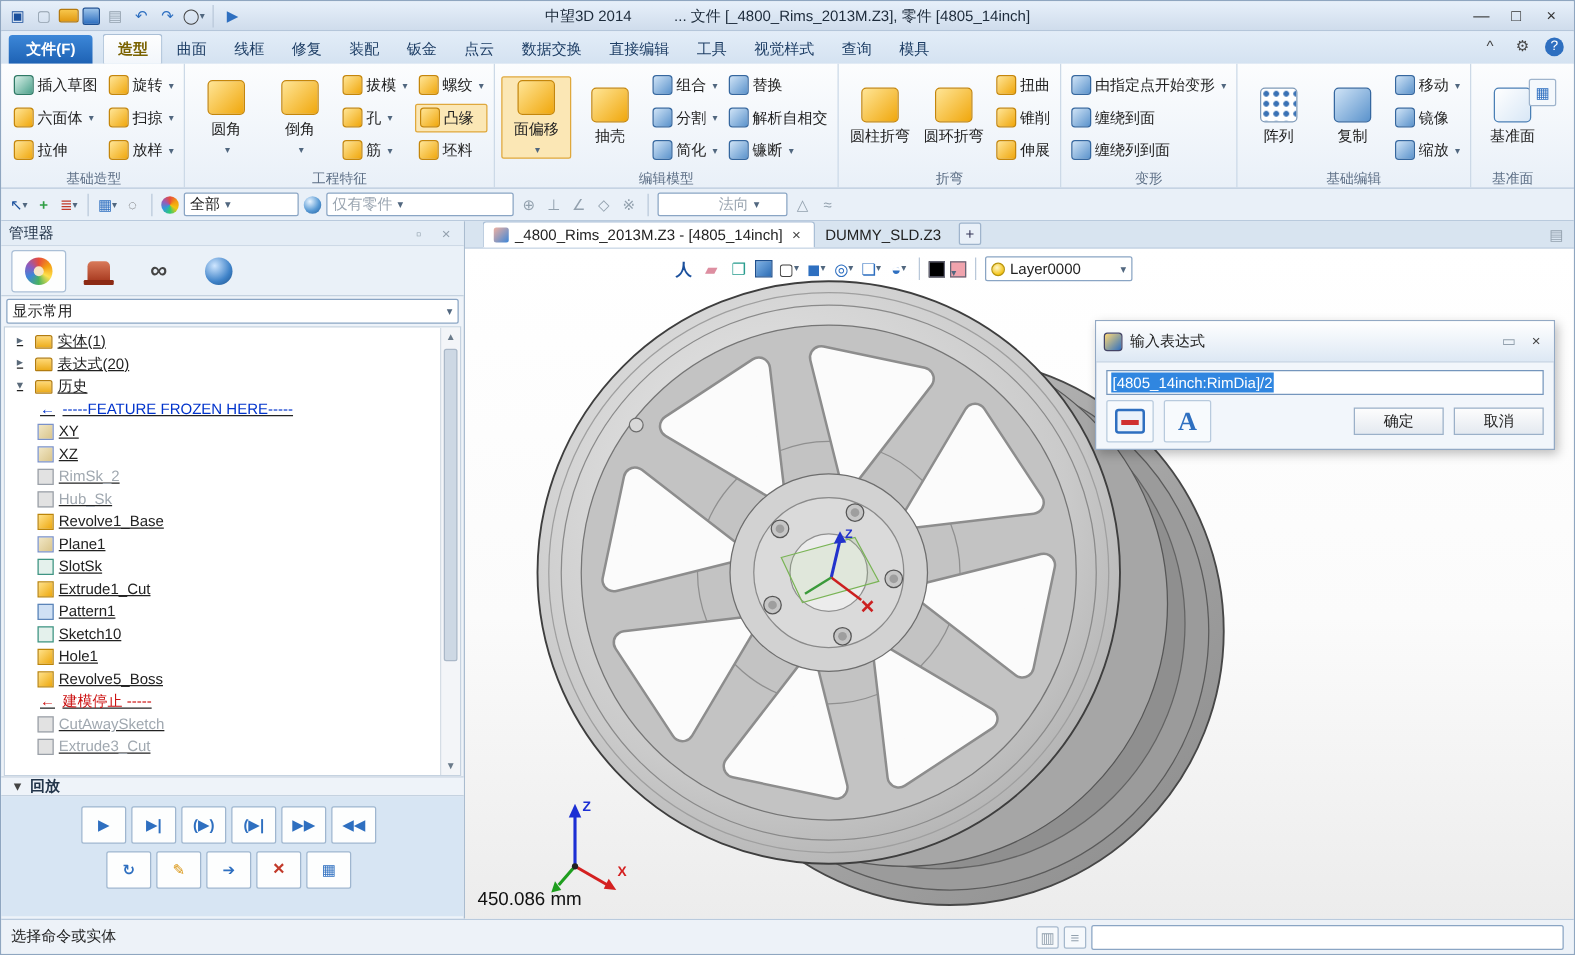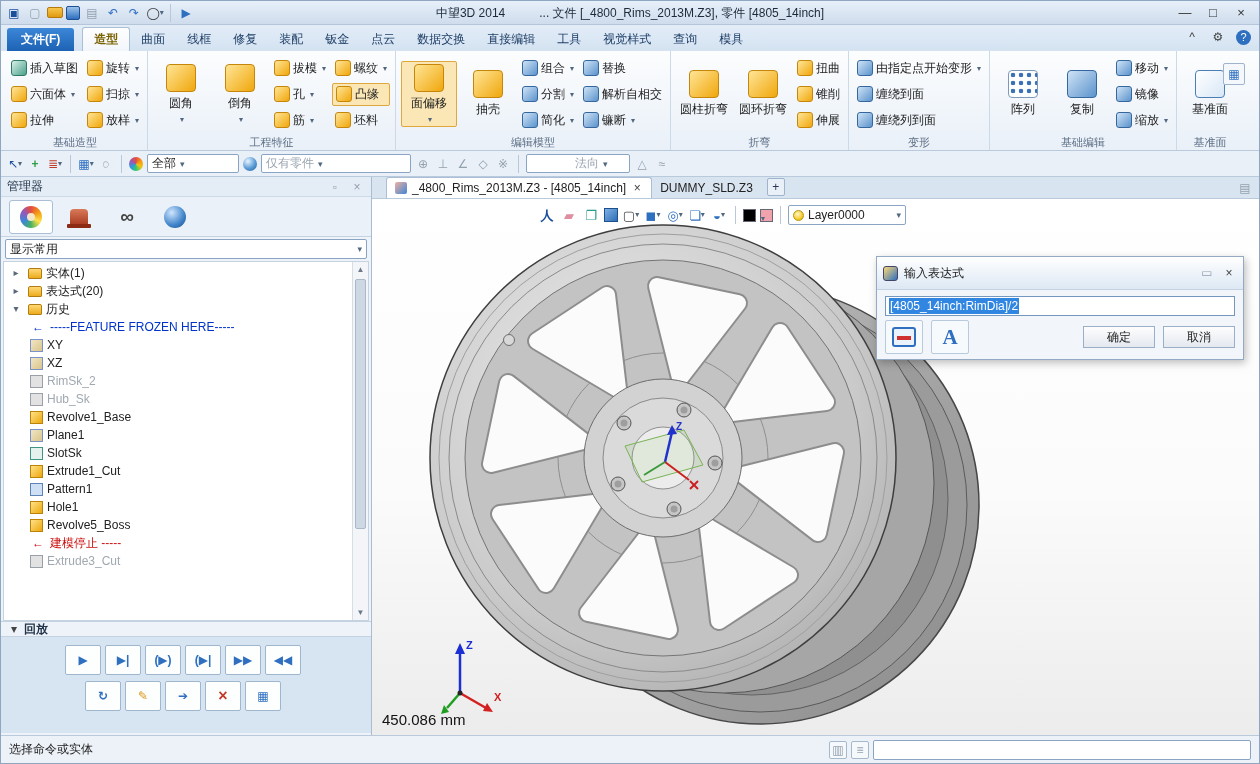--- a/index.html
+++ b/index.html
@@ -73,21 +73,21 @@
   .mtab.active { background:#fdfefe; border:1px solid #aabfd6; }
   .pal { width:22px; height:22px; border-radius:50%; background:conic-gradient(#e74c3c,#f39c12,#ffe14d,#49b35d,#3d86d8,#8e5bbf,#e74c3c); position:relative; }
   .pal::after { content:""; position:absolute; left:7px; top:7px; width:8px; height:8px; border-radius:50%; background:#f6e6c8; }
   .stamp { width:18px; height:16px; background:linear-gradient(#d97a5a,#a83a20); border-radius:4px 4px 1px 1px; position:relative; }
   .stamp::after { content:""; position:absolute; left:-3px; bottom:-3px; width:24px; height:4px; background:#8c2a14; border-radius:1px; }
   .msphere { width:22px; height:22px; border-radius:50%; background:radial-gradient(circle at 35% 30%,#cfe6ff,#3f83c9 60%,#1c4f86); }
   .showcombo { margin:2px 4px; height:20px; }
 
   
   .tree { height:360px; background:#fff; border:1px solid #c5d2e0; margin:0 2px; position:relative; overflow:hidden; }
-  .trows { position:absolute; left:0; top:2px; right:17px; }
+  .trows { position:absolute; left:0; top:2px; right:17px;text-decoration:underline; }
   .trow { height:18px; display:flex; align-items:center; gap:4px; padding-left:4px; white-space:nowrap; }
   .trow .ind { width:18px; flex:none; }
   .exp::before { content:"▸"; color:#5a6a7a; font-size:10px; }
   .expo::before { content:"▾"; color:#5a6a7a; font-size:10px; }
   .tfold { width:14px; height:11px; background:linear-gradient(#ffd977,#ecac1c); border:1px solid #b27c10; border-radius:2px 2px 1px 1px; flex:none; }
   .tplane { width:13px; height:13px; background:linear-gradient(135deg,#f1e7c6,#d9c48a); border:1px solid #7a91c9; flex:none; }
   .tsk { width:13px; height:13px; background:#e4f1ec; border:1px solid #3f9483; flex:none; }
   .tgold { width:13px; height:13px; background:linear-gradient(135deg,#ffe28a,#eda70c); border:1px solid #bb8409; flex:none; }
   .tgrid { width:13px; height:13px; background:#cfe0f4; border:1px solid #5b84b8; flex:none; }
   .tgray { width:13px; height:13px; background:#e2e2e2; border:1px solid #9aa0a8; flex:none; }
@@ -530,32 +530,42 @@
               <span class="tgold"></span>
               <span>Extrude1_Cut</span>
             </div>
           <div class="trow">
               <span class="ind"></span>
               <span class="tgrid"></span>
               <span>Pattern1</span>
             </div>
           <div class="trow">
               <span class="ind"></span>
+              <span class="tsk"></span>
+              <span>Sketch10</span>
+            </div>
+          <div class="trow">
+              <span class="ind"></span>
               <span class="tgold"></span>
               <span>Hole1</span>
             </div>
           <div class="trow">
               <span class="ind"></span>
               <span class="tgold"></span>
               <span>Revolve5_Boss</span>
             </div>
           <div class="trow">
               <span class="ind"></span>
               <span class="g" data-glyph="←" style="color:#cc1111;font-weight:bold;"></span>
               <span class="lab-red">建模停止 -----</span>
+            </div>
+          <div class="trow">
+              <span class="ind"></span>
+              <span class="tgray"></span>
+              <span class="lab-gray">CutAwaySketch</span>
             </div>
           <div class="trow">
               <span class="ind"></span>
               <span class="tgray"></span>
               <span class="lab-gray">Extrude3_Cut</span>
             </div>
         </div>
         <div class="vscroll">
           <div class="varrow">▲</div>
           <div class="vthumb"></div>

